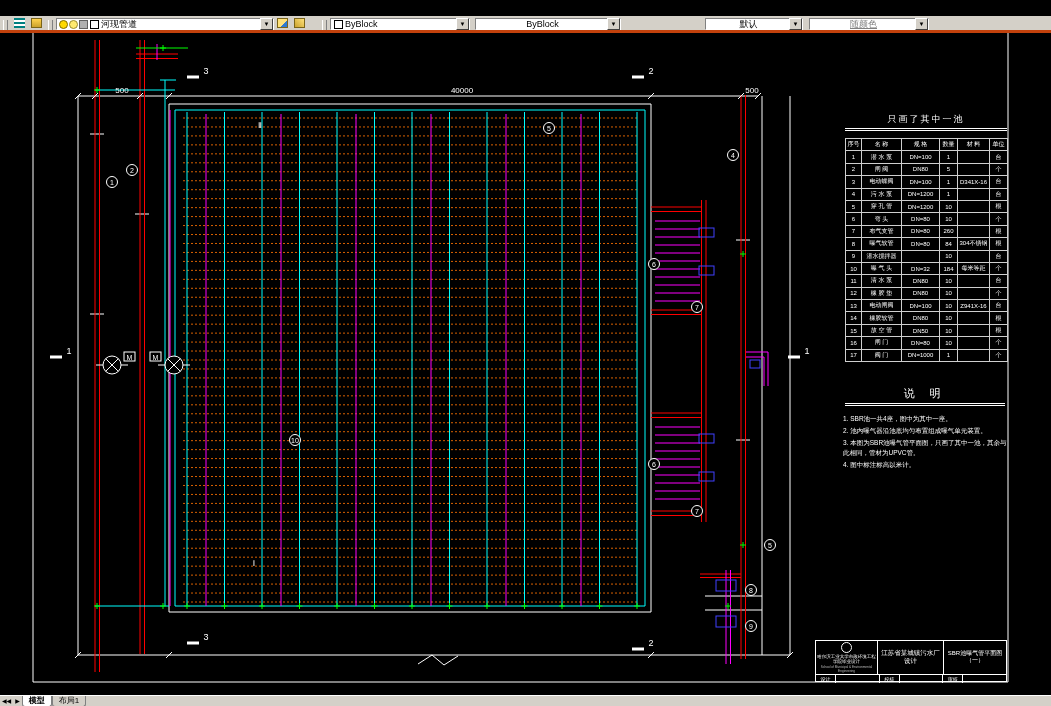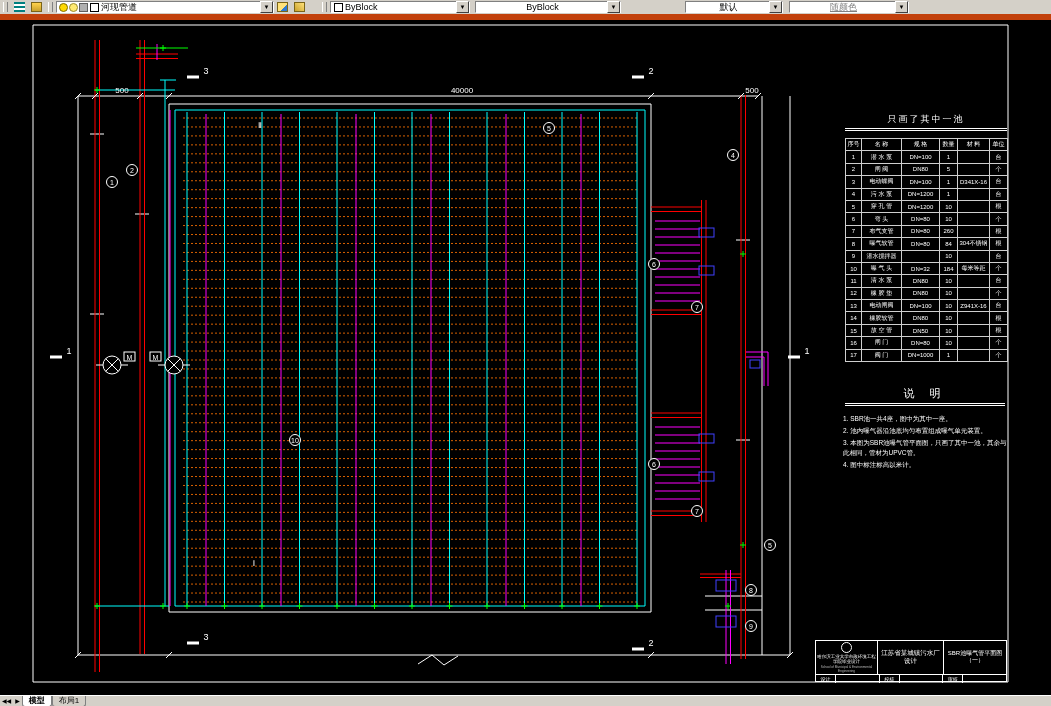--- a/index.html
+++ b/index.html
@@ -1,20 +1,20 @@
 <!DOCTYPE html>
 <html><head>
 <meta charset="utf-8">
 <style>
   html,body{margin:0;padding:0;}
   body{width:1051px;height:706px;background:#000;overflow:hidden;position:relative;
        font-family:"Liberation Sans",sans-serif;}
   
-  .toolbar{position:absolute;top:0;left:0;width:1051px;height:14px;background:#d4d0c8;
-           border-bottom:6px solid #c2410c;display:flex;align-items:center;font-size:9px;z-index:5;}
+  .toolbar{position:absolute;top:16px;left:0;width:1051px;height:14px;background:#d4d0c8;
+           border-bottom:3px solid #c2410c;display:flex;align-items:flex-end;font-size:9px;z-index:5;}
   .grip{width:3px;height:10px;border-left:1px solid #fff;border-right:1px solid #808080;margin:0 3px;}
   .ic{width:13px;height:12px;margin:0 1px;border:1px solid #d4d0c8;display:inline-block;position:relative;}
   .ic .g{position:absolute;inset:1px;}
   .combo{height:12px;background:#fff;border:1px solid;border-color:#808080 #fff #fff #808080;
          display:flex;align-items:center;color:#000;padding-left:2px;box-sizing:border-box;}
   .combo .txt{white-space:nowrap;overflow:hidden;flex:1;}
   .combo .txt.center{text-align:center;}
   .combo .arrow{width:11px;height:10px;background:#d4d0c8;border:1px solid;
                 border-color:#fff #404040 #404040 #fff;font-size:6px;display:flex;
                 align-items:center;justify-content:center;color:#000;flex:none;}
@@ -25,21 +25,21 @@
   .canvas{position:absolute;top:14px;left:0;width:1051px;height:681px;background:#000;}
   .canvas svg{position:absolute;top:0;left:0;}
   .overlay{position:absolute;color:#fff;}
   .mat-title{left:845px;top:99px;width:162px;text-align:center;font-size:9px;letter-spacing:2px;
              border-bottom:3px double #fff;padding-bottom:2px;}
   .mat-wrap{left:845px;top:124px;width:162px;}
   table.mat{border-collapse:collapse;width:162px;table-layout:fixed;}
   .mat th,.mat td{border:1px solid #cfcfcf;font-size:6px;font-weight:normal;color:#fff;
                   padding:0;text-align:center;height:11.4px;overflow:hidden;white-space:nowrap;}
   .notes-title{left:845px;top:372px;width:160px;text-align:center;font-size:11px;letter-spacing:6px;
-               border-bottom:3px double #fff;padding-bottom:2px;}
+               border-bottom:3px double #fff;padding-bottom:2px;font-family:Liberation Serif, serif;}
   .notes-list{left:843px;top:400px;width:164px;font-size:6.5px;line-height:1.55;}
   .note{margin-bottom:2px;}
   
   .tblock{left:815px;top:626px;width:192px;height:42px;border:1px solid #fff;box-sizing:border-box;
           display:flex;flex-direction:column;font-size:6px;}
   .tb-r1{flex:1;display:flex;border-bottom:1px solid #fff;}
   .tb-c{border-right:1px solid #fff;display:flex;flex-direction:column;align-items:center;
         justify-content:center;overflow:hidden;text-align:center;padding:1px;box-sizing:border-box;}
   .tb-c:last-child{border-right:none;}
   .school{font-size:4.5px;line-height:1.2;}
@@ -86,21 +86,21 @@
   <span class="grip" style="margin-left:14px;"></span>
   <span class="combo" style="width:140px">
     <span class="chip"></span>
     <span class="txt">ByBlock</span>
     <span class="arrow">▼</span>
   </span>
   <span class="combo" style="width:146px;margin-left:5px">
     <span class="txt center">ByBlock</span>
     <span class="arrow">▼</span>
   </span>
-  <span class="combo" style="width:98px;margin-left:64px">
+  <span class="combo" style="width:98px;margin-left:84px">
     <span class="txt center">默认</span>
     <span class="arrow">▼</span>
   </span>
   <span class="combo" style="width:120px;margin-left:6px">
     <span class="txt center disabled">随颜色</span>
     <span class="arrow">▼</span>
   </span>
 </div>
 
 <div class="canvas">

